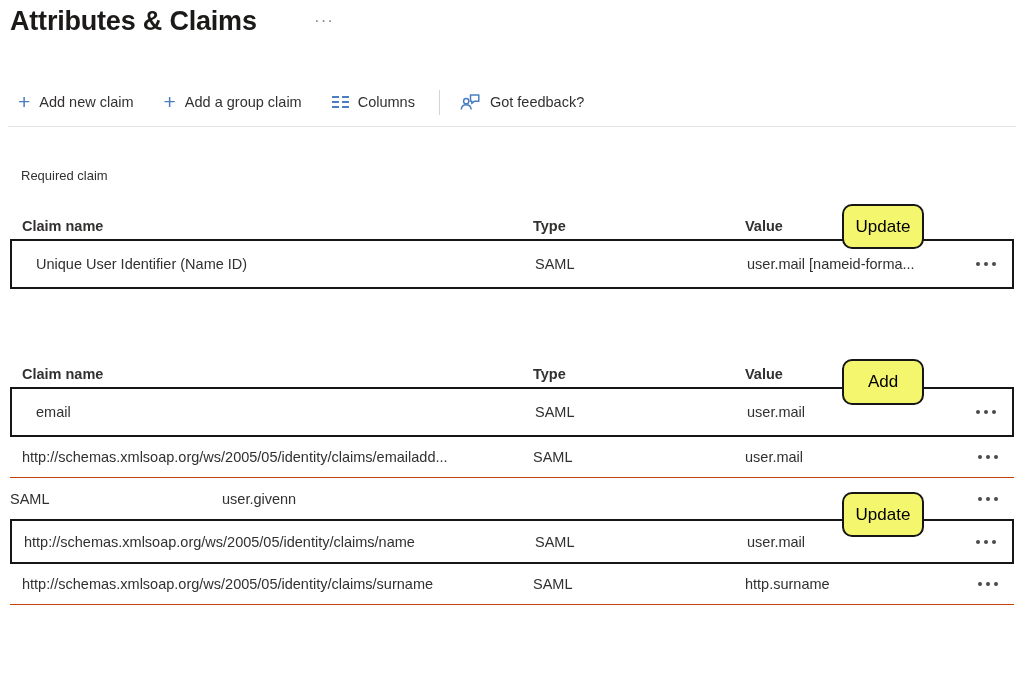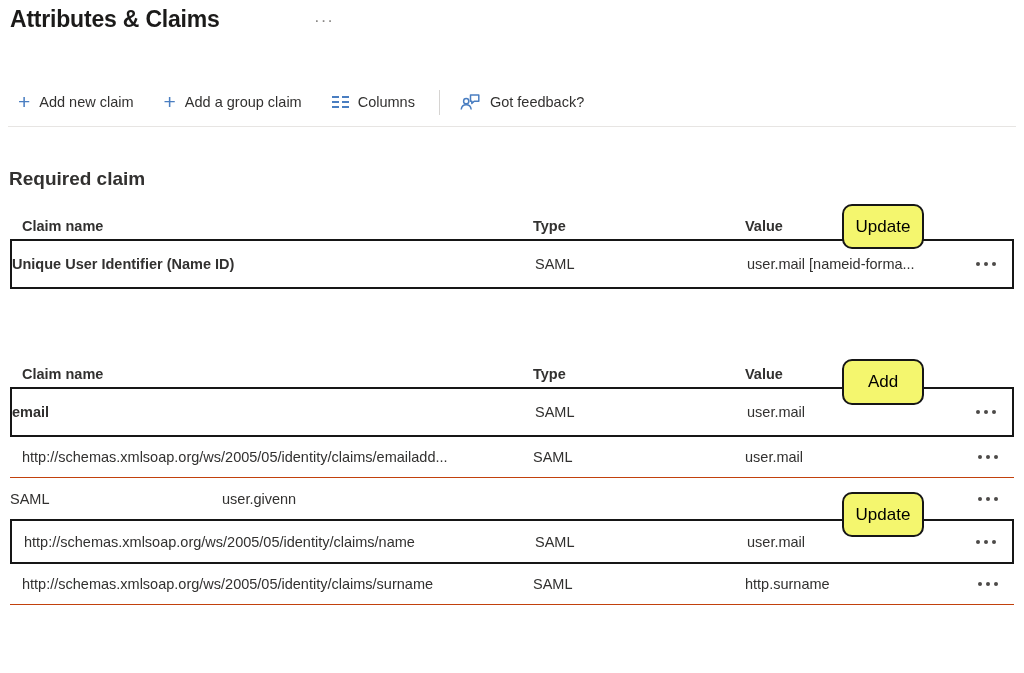--- a/index.html
+++ b/index.html
@@ -9,21 +9,21 @@
     position: relative;
     width: 1024px;
     height: 673px;
     background: #ffffff;
     overflow: hidden;
   }
 
   
   .page-title {
     position: absolute; left: 10px; top: 6px;
-    font-size: 23px; font-weight: 700; color: #1b1a19;
+    font-size: 27px; font-weight: 700; color: #1b1a19;
     letter-spacing: -0.2px;
   }
   .title-ellipsis {
     position: absolute; left: 314px; top: 12px;
     font-size: 17px; color: #8a8886; letter-spacing: 1px;
     cursor: pointer; line-height: 1;
   }
 
   
   .toolbar {
@@ -40,22 +40,22 @@
   .tb-divider {
     width: 1px; height: 25px; background: #d6d4d2; margin: 0 18px 0 -4px;
   }
   .toolbar-underline {
     position: absolute; left: 8px; top: 126px; width: 1008px; height: 1px;
     background: #e7e5e3;
   }
 
   
   .section-heading {
-    position: absolute; left: 9px;
-    font-size: 19px; font-weight: 700; color: #323130;
+    position: absolute; left: 21px;
+    font-size: 13px; font-weight: 400; color: #323130;
   }
   #required-heading { top: 168px; }
   #additional-heading { top: 318px; }
 
   
   .tbl { position: absolute; left: 10px; width: 1004px; }
   #required-table { top: 212px; }
   #additional-table { top: 360px; }
 
   .trow { display: flex; align-items: center; width: 100%; }
@@ -63,21 +63,21 @@
   .trow .c1 { width: 523px; padding-left: 12px; overflow: hidden; white-space: nowrap; }
   .trow .c2 { width: 212px; }
   .trow .c3 { flex: 1; overflow: hidden; white-space: nowrap; }
   .trow .cm { width: 56px; display: flex; justify-content: flex-end; padding-right: 16px; }
 
   .drow { height: 41px; font-size: 14.5px; color: #323130; background: #fff; }
   .drow.divider { border-bottom: 1px solid #c2410c; }
   .drow.hl {
     border: 2px solid #161616; height: 50px;
   }
-  .drow.hl .c1 { padding-left: 0; font-weight: bold; }
+  .drow.hl .c1 { padding-left: 24px; }
   .drow.hl-slim { border: 2px solid #161616; height: 45px; }
   .drow.hl-slim .c1 { padding-left: 12px; }
 
   .dots { display: flex; gap: 4px; cursor: pointer; padding: 6px 0; }
   .dots i { width: 4px; height: 4px; border-radius: 50%; background: #4c4a48; display: block; }
 
   
   .advanced {
     position: absolute; left: 21px; top: 643px;
     display: flex; align-items: center; gap: 17px;

